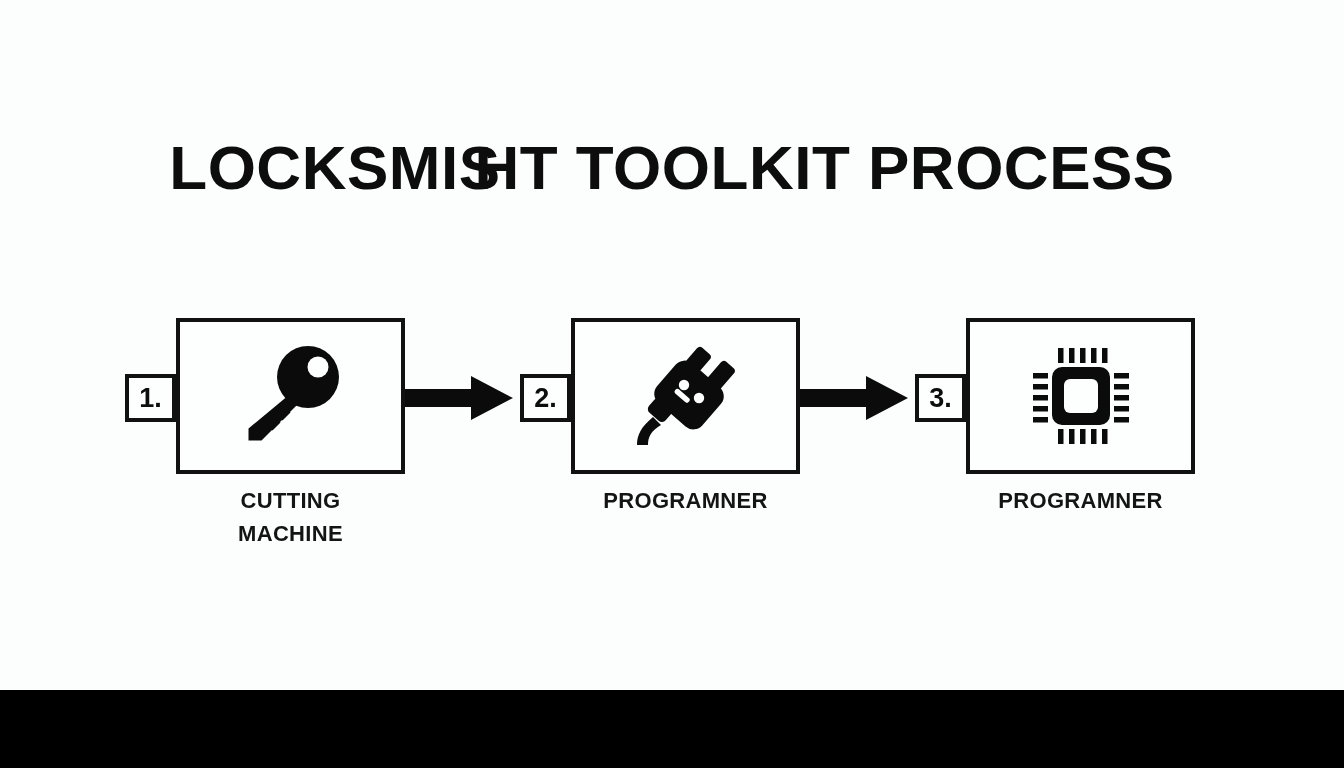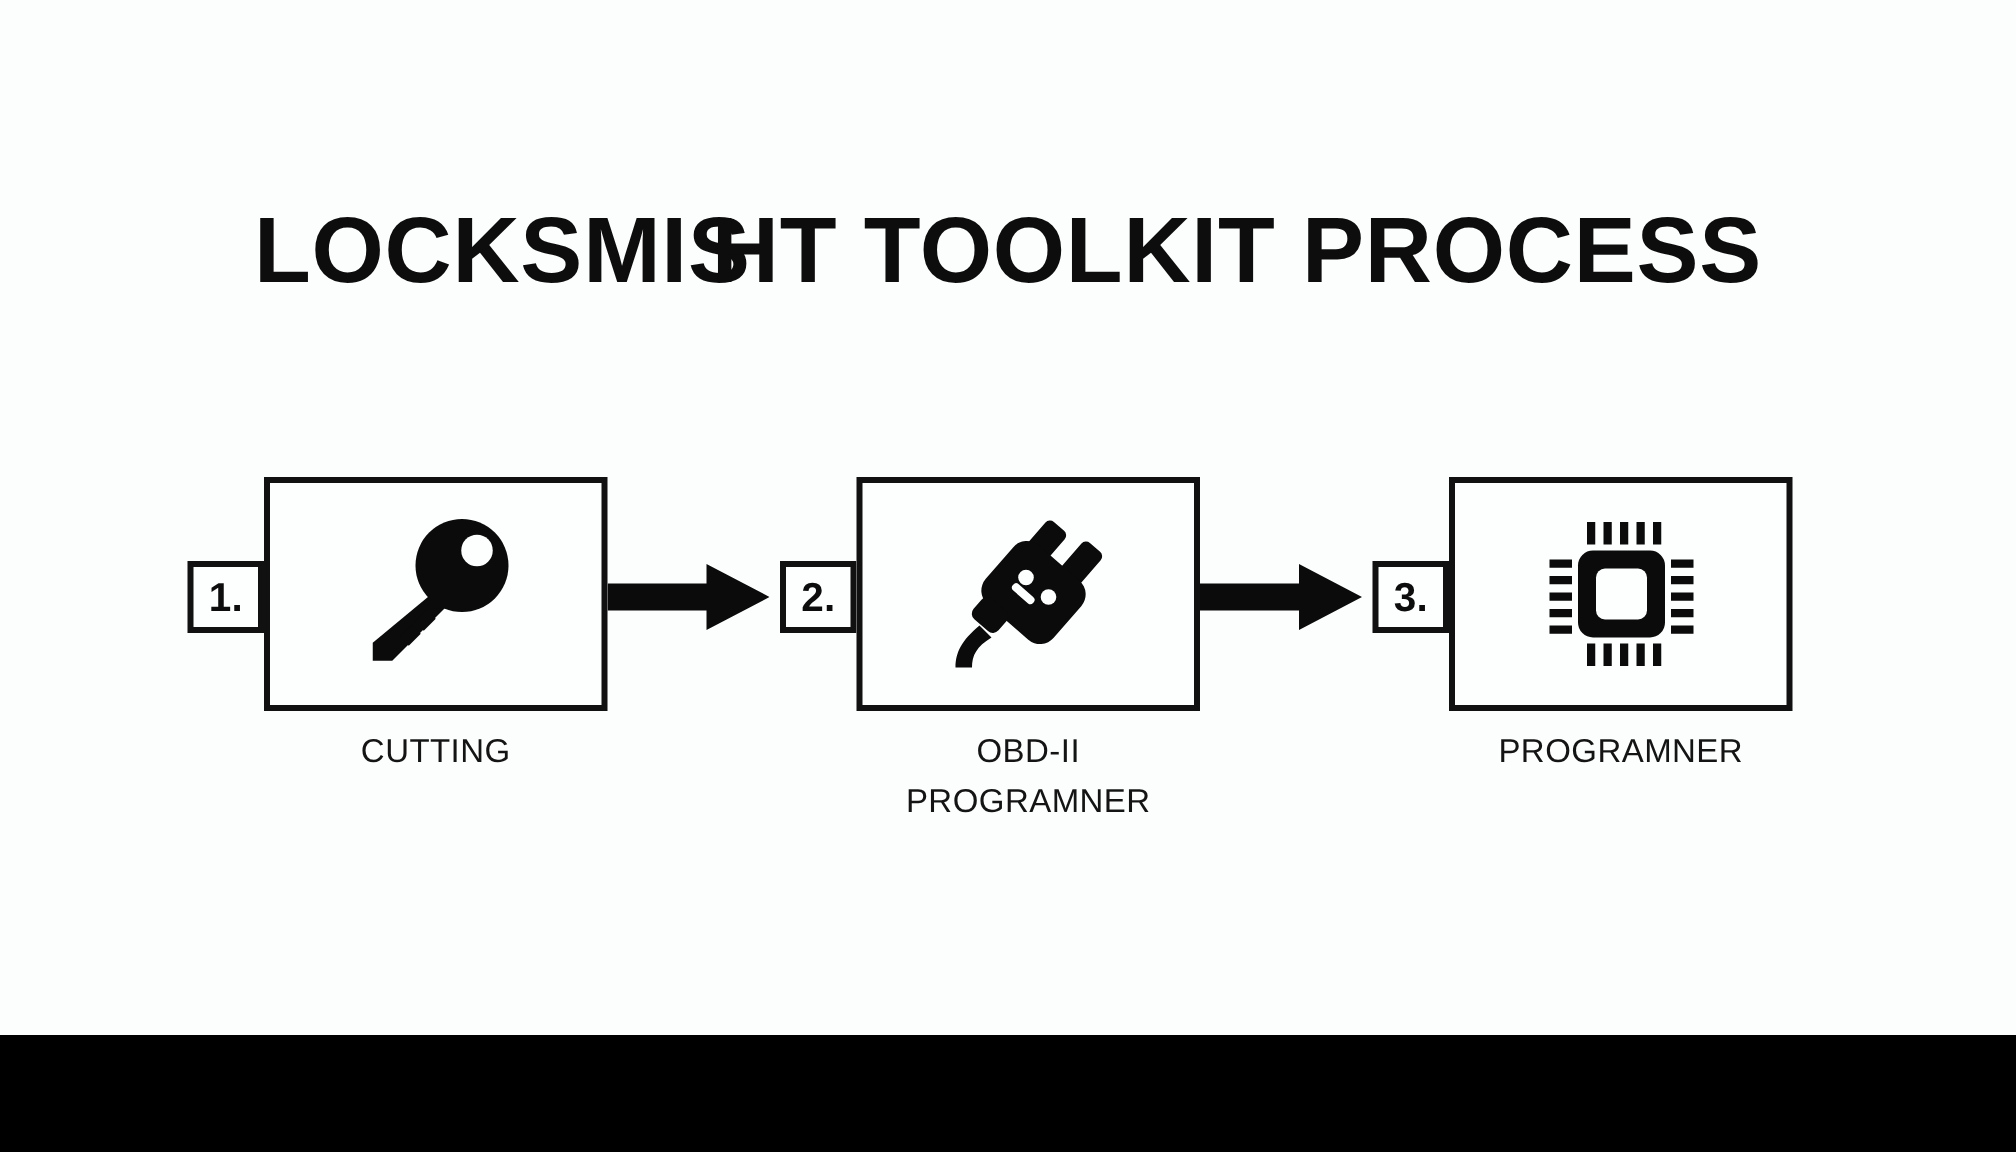--- a/index.html
+++ b/index.html
@@ -91,21 +91,21 @@
     height: 100%;
     display: flex;
     align-items: center;
     justify-content: center;
   }
   .step-label {
     position: absolute;
     top: 166px;
     width: 229px;
     text-align: center;
-    font-weight: normal;
+    font-weight: bold;
     font-size: 22px;
     line-height: 33px;
     letter-spacing: 0.3px;
     color: #141414;
   }
 
   
   #step-1 { left: 176px; }
   #step-1 .step-badge { left: -51px; }
   #step-2 { left: 571px; }
@@ -153,20 +153,21 @@
               <circle cx="82" cy="23" r="10.5" fill="#fdfefe"></circle>
               <path d="M53.5 50.5 L62.5 59.5 L25.5 96.5 L12.5 96.5 L12.5 84.5 Z"></path>
               <path d="M30.5 80.5 L38.5 72.5 L44.5 78.5 L36.5 86.5 Z"></path>
               <path d="M40.5 70.5 L48.5 62.5 L54.5 68.5 L46.5 76.5 Z"></path>
             </g>
           </svg>
         </div>
       </div>
       <div class="step-label">
         <div>CUTTING</div>
+        <div>MACHINE</div>
       </div>
     </div>
 
     <div class="step" id="step-2">
       <div class="step-badge">2.</div>
       <div class="step-box">
         <div class="step-icon">
           <svg width="118" height="106" viewBox="0 0 118 106" aria-hidden="true">
             <g fill="#0b0b0b">
 
@@ -180,21 +181,20 @@
               <rect x="46" y="50" width="18" height="5.5" rx="2.6" fill="#fdfefe" transform="rotate(41 55 53)"></rect>
 
               <rect x="22" y="58" width="22" height="18" rx="5" transform="rotate(41 33 67)"></rect>
 
               <path d="M26 74 C 14 84, 10 92, 10 102 L 21 102 C 21 94, 24 88, 34 82 Z"></path>
             </g>
           </svg>
         </div>
       </div>
       <div class="step-label">
-        <div>OBD-II</div>
         <div>PROGRAMNER</div>
       </div>
     </div>
 
     <div class="step" id="step-3">
       <div class="step-badge">3.</div>
       <div class="step-box">
         <div class="step-icon">
           <svg width="106" height="104" viewBox="0 0 106 104" aria-hidden="true">
             <g fill="#0b0b0b">

